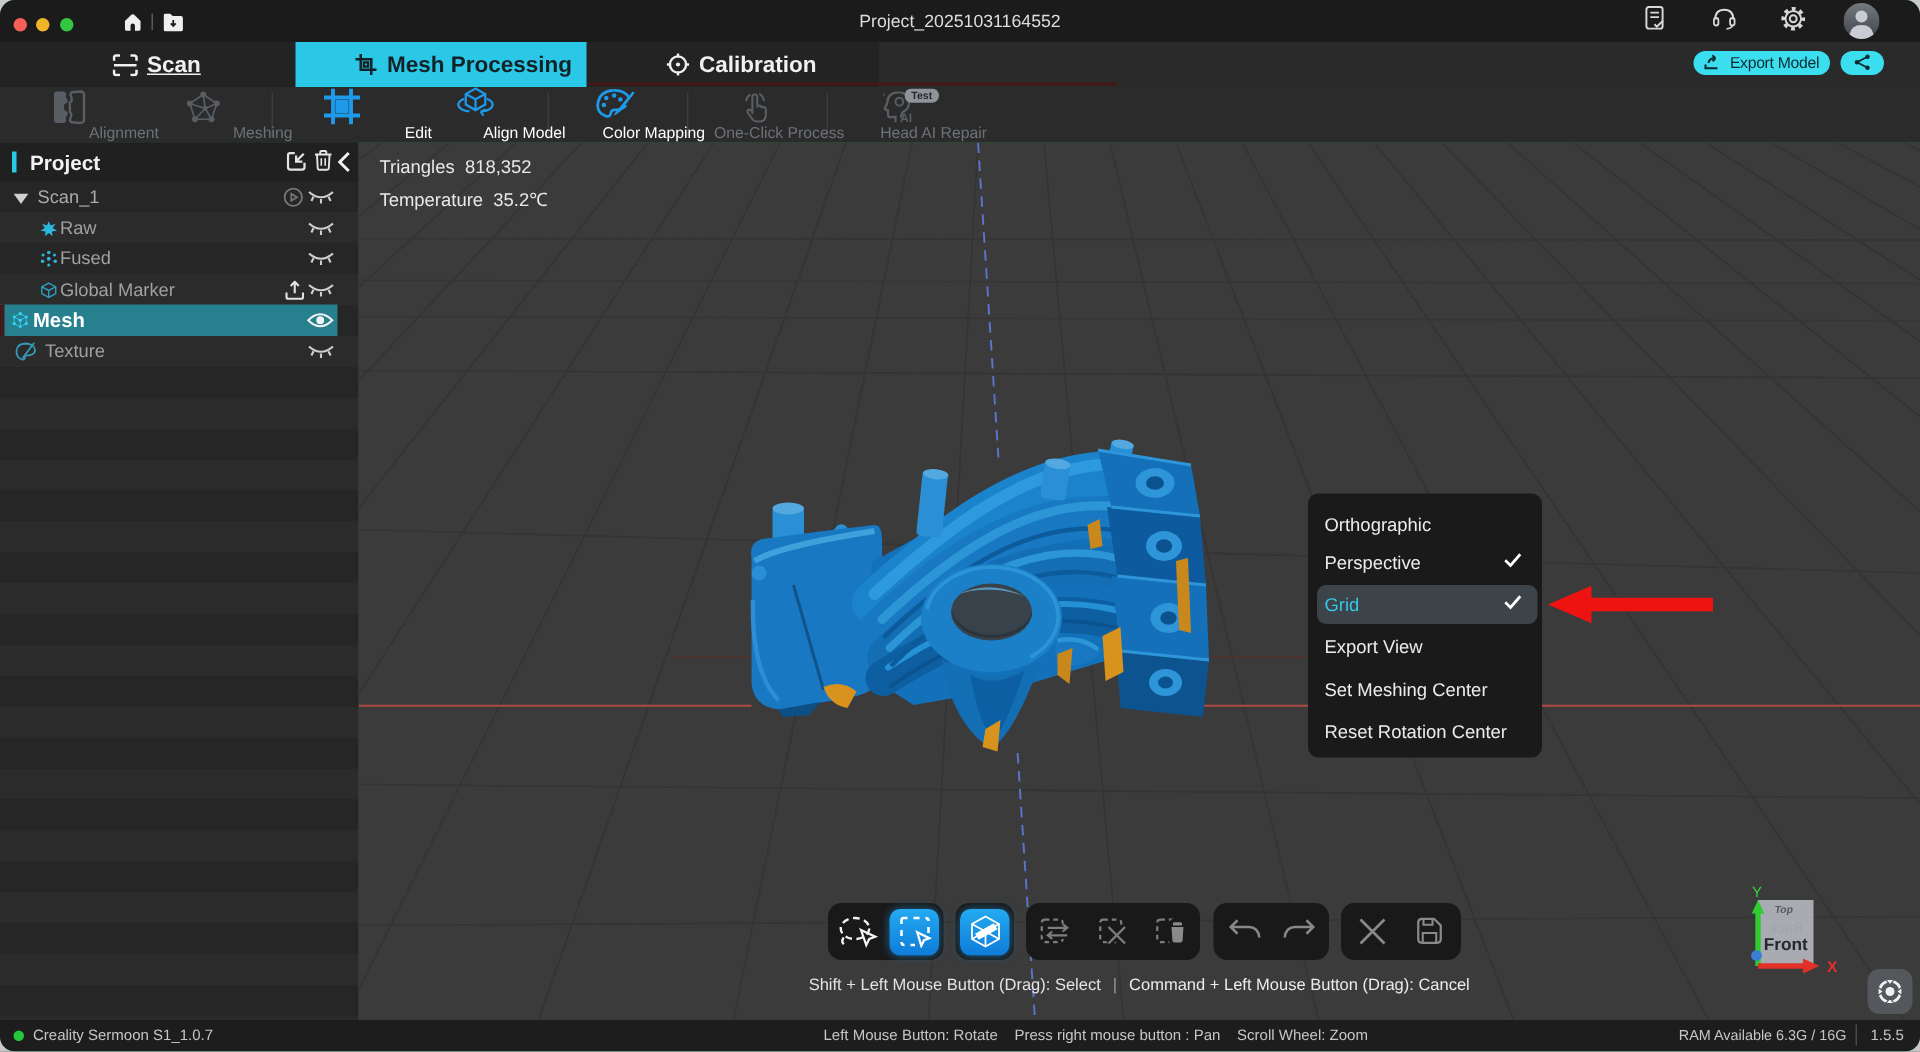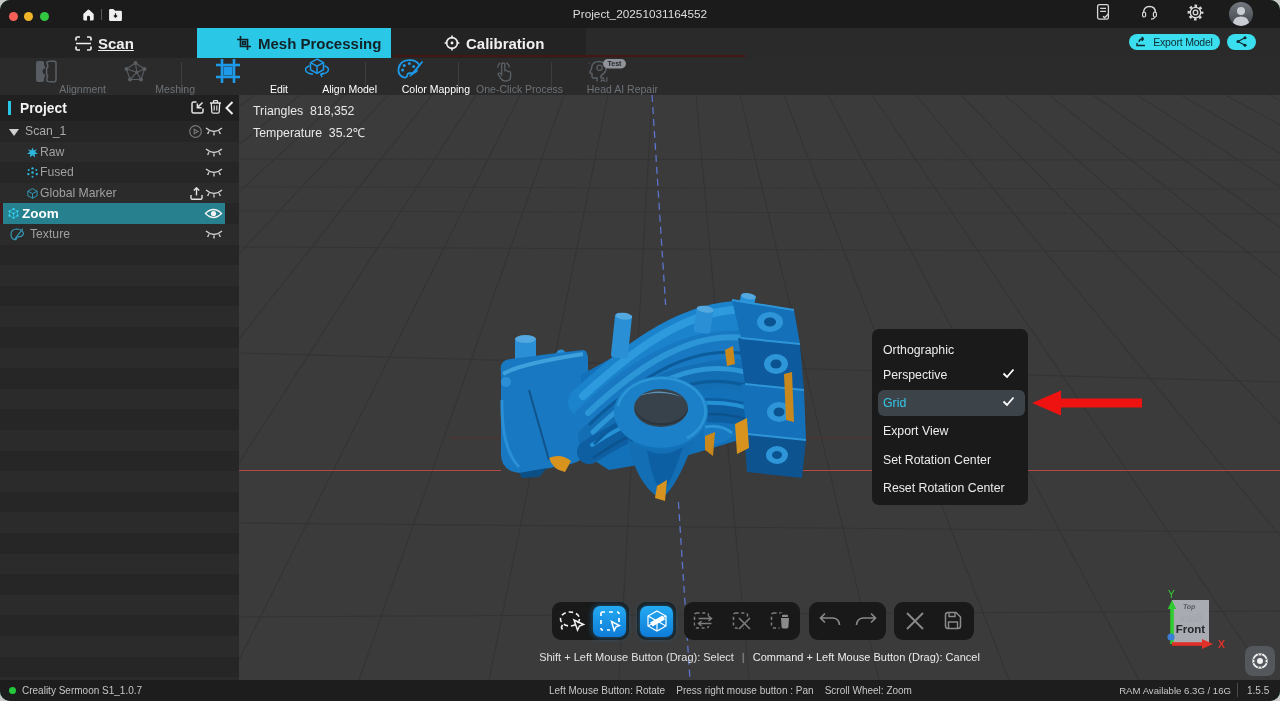--- a/index.html
+++ b/index.html
@@ -318,21 +318,21 @@
         <g fill="#34d2f8">
           <circle cx="7.5" cy="1.5" r="1.5"></circle>
             <circle cx="13" cy="4.5" r="1.3"></circle>
             <circle cx="13" cy="10.5" r="1.5"></circle>
           <circle cx="7.5" cy="13.5" r="1.3"></circle>
             <circle cx="2" cy="10.5" r="1.5"></circle>
             <circle cx="2" cy="4.5" r="1.3"></circle>
           <circle cx="7.5" cy="7.5" r="1.5"></circle>
         </g>
       </svg>
-      <span style="margin-left:22px;">Zoom</span>
+      <span style="margin-left:22px;">Mesh</span>
       <svg class="ric" style="left:204px;top:4px;" width="19" height="13" viewBox="0 0 19 13">
         <path d="M1.5 6.5 Q9.5 -1.5 17.5 6.5 Q9.5 14.5 1.5 6.5 Z" fill="none" stroke="#f2f2f2" stroke-width="1.4"></path>
         <circle cx="9.5" cy="6.5" r="2.6" fill="#f2f2f2"></circle>
       </svg>
     </div>
     <div class="row" style="top:129px;">
       <svg class="ric" style="left:10px;top:4px;" width="14" height="13" viewBox="0 0 14 13">
         <path d="M7 1 Q1.2 1.2 1 6.2 Q0.9 10.4 4.6 11.6 Q6.4 12.1 6.6 10.3 Q6.7 9 8.1 8.9 Q11.6 9.1 13 6.9 Q14.2 4.4 11.6 2.4 Q9.6 1 7 1 Z" fill="none" stroke="#3598b4" stroke-width="1.2"></path>
         <path d="M12.8 0.6 L5 10.8" stroke="#3598b4" stroke-width="1.2"></path>
       </svg>
@@ -450,21 +450,21 @@
         <svg class="chk" width="13" height="11" viewBox="0 0 13 11">
             <path d="M1.5 5.5 L5 9 L11.5 1.5" fill="none" stroke="#fff" stroke-width="1.8"></path>
           </svg>
       </div>
       <div class="mi hl" style="top:61px;">Grid
         <svg class="chk" width="13" height="11" viewBox="0 0 13 11">
             <path d="M1.5 5.5 L5 9 L11.5 1.5" fill="none" stroke="#fff" stroke-width="1.8"></path>
           </svg>
       </div>
       <div class="mi" style="top:89px;">Export View</div>
-      <div class="mi" style="top:118px;">Set Rotation Center</div>
+      <div class="mi" style="top:118px;">Set Meshing Center</div>
       <div class="mi" style="top:146px;">Reset Rotation Center</div>
     </div>
 
     <svg style="position:absolute;left:793px;top:295px;" width="112" height="26" viewBox="0 0 112 26">
       <path d="M0 13 L29 0.5 L29 8.5 L110 8.5 L110 17.5 L29 17.5 L29 25.5 Z" fill="#ee1310"></path>
     </svg>
 
     <div class="bgrp" style="left:313px;width:77px;">
       <svg style="position:absolute;left:7px;top:8px;" width="28" height="22" viewBox="0 0 28 22">
         <ellipse cx="11" cy="9" rx="9.5" ry="7" fill="none" stroke="#f2f2f2" stroke-width="1.6" stroke-dasharray="4.5 3"></ellipse>

